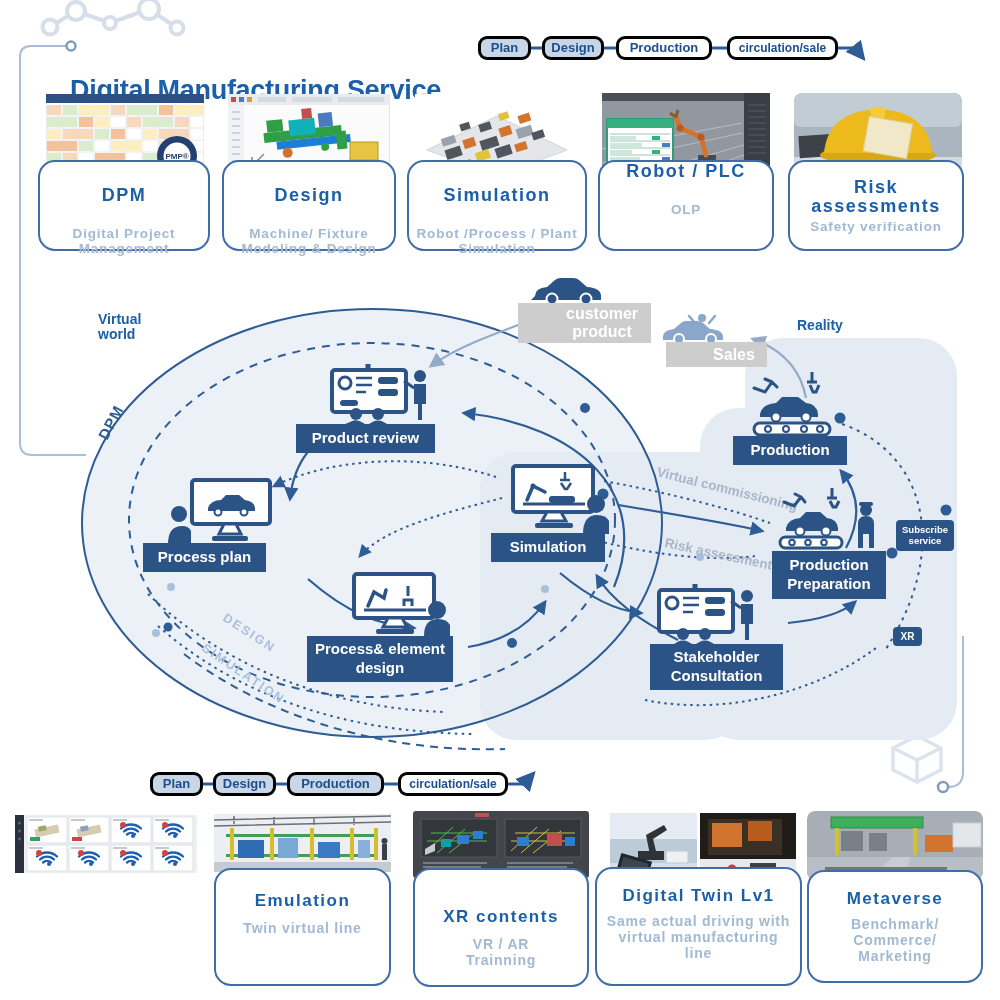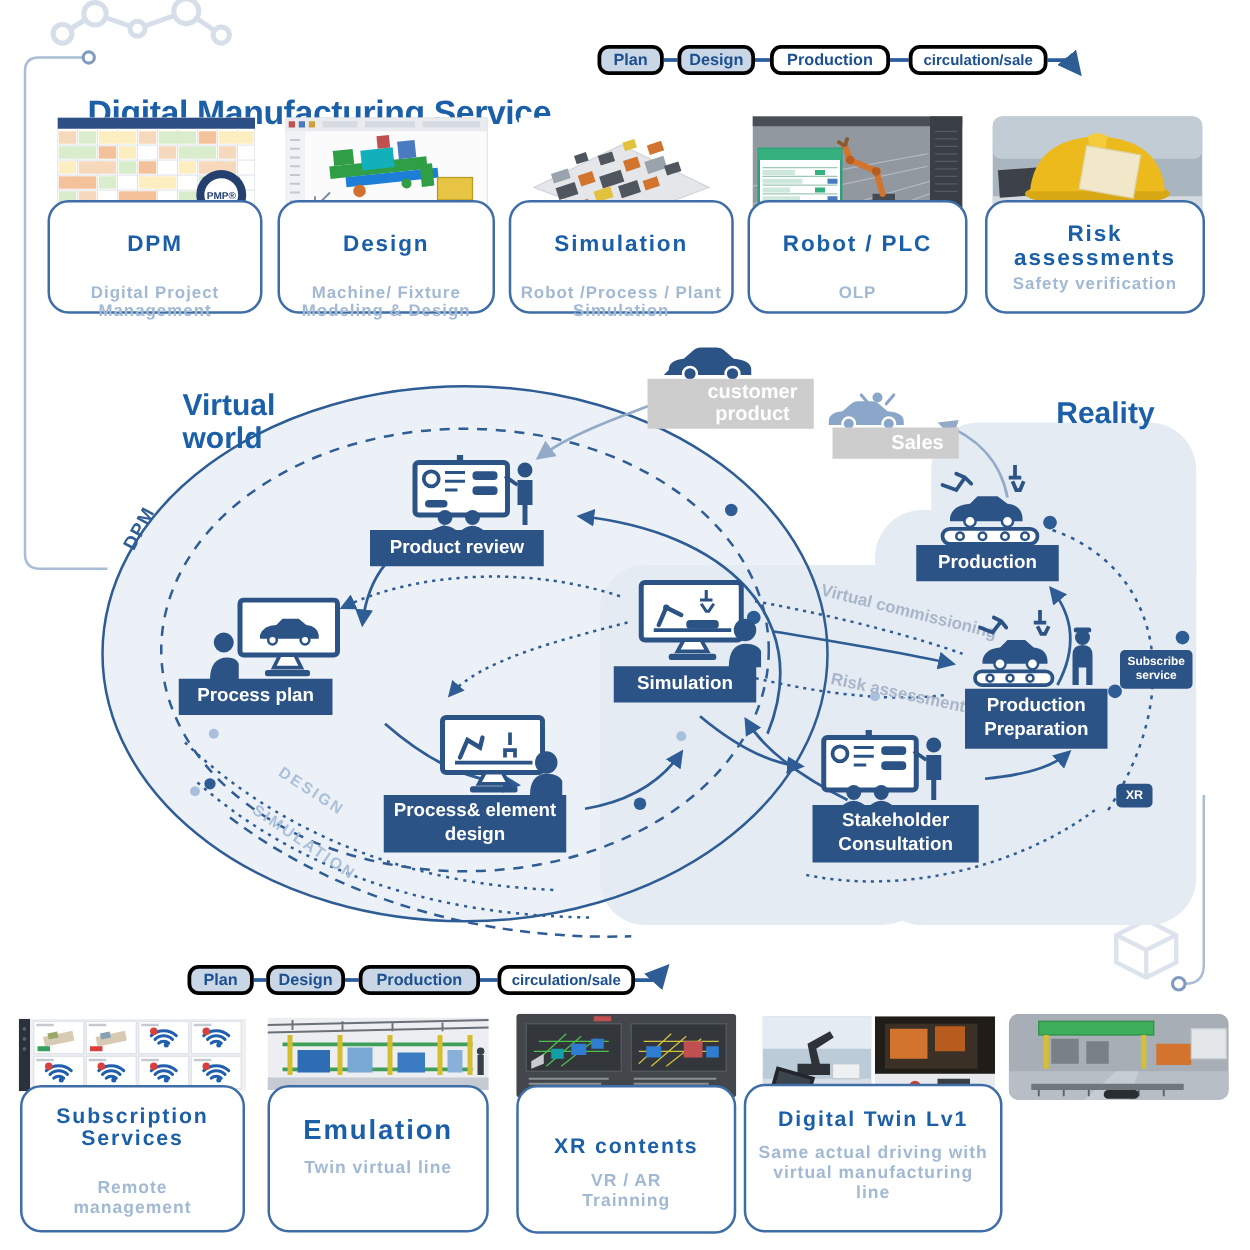--- a/index.html
+++ b/index.html
@@ -15,21 +15,21 @@
         white-space:nowrap;padding:0 4px;}
   .pill.filled{background:#c9d6e6;}
   .pill.small-text{font-size:12px;}
   
   .card-box{position:absolute;box-sizing:border-box;border:2.5px solid #3e6da8;border-radius:17px;background:#fff;
             display:flex;flex-direction:column;align-items:center;text-align:center;}
   .card-title{font-size:18px;font-weight:800;color:#1a5fa8;letter-spacing:1.5px;line-height:1.05;}
   .card-sub{font-size:13.5px;font-weight:bold;color:#a2b9d4;letter-spacing:0.8px;line-height:1.15;margin-top:21px;}
   .thumb{position:absolute;}
   
-  .zone-label{position:absolute;font-size:24px;font-weight:800;color:#1a5fa8;line-height:1.08;margin-left:48px;}
+  .zone-label{position:absolute;font-size:14px;font-weight:800;color:#1a5fa8;line-height:1.08;}
   .gray-tag{position:absolute;background:#cdcdcd;color:#fff;font-weight:800;text-align:center;
             line-height:1.1;display:flex;align-items:center;justify-content:center;padding-left:35px;}
   .node-box{position:absolute;background:#2c5385;color:#fff;font-weight:bold;font-size:15px;line-height:1.25;
             display:flex;align-items:center;justify-content:center;text-align:center;padding:3px 6px;box-sizing:border-box;}
   .mini-badge{position:absolute;background:#2c5385;color:#fff;font-weight:bold;text-align:center;
               border-radius:4px;display:flex;align-items:center;justify-content:center;line-height:1.1;margin-top:20px;}
 </style>
 </head>
 <body>
 
@@ -289,21 +289,21 @@
       </g>
   <g fill="#35b07e">
         <rect x="50" y="43" width="8" height="4"></rect>
         <rect x="50" y="57" width="8" height="4"></rect>
       </g>
   <g fill="#4a7ac0">
         <rect x="60" y="50" width="8" height="4"></rect>
         <rect x="60" y="64" width="8" height="4"></rect>
       </g>
 </svg>
-<div class="card-box" style="left:598px;top:160px;width:176px;height:91px;padding-top:24px">
+<div class="card-box" style="left:598px;top:160px;width:176px;height:91px;">
   <div class="card-title">Robot / PLC</div>
   <div class="card-sub">OLP</div>
 </div>
 
 <svg class="thumb" style="left:794px;top:93px;border-radius:8px" width="168" height="84" viewBox="0 0 168 84">
   <rect width="168" height="84" rx="7" fill="#aab6bf"></rect>
   <rect x="0" y="0" width="168" height="34" rx="7" fill="#c2ccd4"></rect>
   <rect x="0" y="64" width="168" height="20" fill="#d5dade"></rect>
   <g transform="rotate(-4 22 52)">
         <rect x="5" y="42" width="36" height="22" fill="#3c4248"></rect>
@@ -530,24 +530,20 @@
       </g>
   <g fill="#d84040">
         <circle cx="108" cy="10" r="3"></circle>
         <circle cx="150" cy="10" r="3"></circle>
         <circle cx="24" cy="38" r="3"></circle>
         <circle cx="66" cy="38" r="3"></circle>
         <circle cx="108" cy="38" r="3"></circle>
         <circle cx="150" cy="38" r="3"></circle>
       </g>
 </svg>
-<div class="card-box" style="left:16px;top:868px;width:180px;height:118px;padding-top:14px">
-  <div class="card-title" style="font-size:17px;width:160px">Subscription Services</div>
-  <div class="card-sub" style="font-size:14px;width:130px">Remote management</div>
-</div>
 
 <svg class="thumb" style="left:214px;top:814px" width="177" height="58" viewBox="0 0 177 58">
   <rect width="177" height="58" fill="#eceef1"></rect>
   <g stroke="#6a7077" stroke-width="1.5">
         <path d="M0,6 L177,2 M0,12 L177,8 M20,2 v8 M60,3 v8 M100,4 v7 M140,4 v7"></path>
       </g>
   <rect x="0" y="48" width="177" height="10" fill="#c6cbd3"></rect>
   <g fill="#3f9e5a">
         <rect x="12" y="20" width="152" height="3"></rect>
         <rect x="12" y="40" width="152" height="3"></rect>
@@ -560,21 +556,21 @@
         <rect x="160" y="14" width="4" height="32"></rect>
       </g>
   <rect x="24" y="26" width="26" height="18" fill="#2e6db4"></rect>
   <rect x="64" y="24" width="20" height="20" fill="#7aa8d4"></rect>
   <rect x="104" y="28" width="22" height="16" fill="#3a7ac0"></rect>
   <rect x="144" y="26" width="12" height="18" fill="#88b0d8"></rect>
   <rect x="168" y="30" width="5" height="16" fill="#3a4048"></rect>
       <circle cx="170.5" cy="27" r="3" fill="#3a4048"></circle>
 </svg>
 <div class="card-box" style="left:214px;top:868px;width:177px;height:118px;padding-top:22px">
-  <div class="card-title" style="font-size:22px">Emulation</div>
+  <div class="card-title" style="font-size:17px">Emulation</div>
   <div class="card-sub" style="font-size:14px;width:120px;margin-top:10px">Twin virtual line</div>
 </div>
 
 <svg class="thumb" style="left:413px;top:811px" width="176" height="67" viewBox="0 0 176 67">
   <rect width="176" height="67" rx="3" fill="#43474c"></rect>
   <rect x="62" y="2" width="14" height="4" fill="#c05050"></rect>
   <rect x="8" y="8" width="76" height="38" fill="#33373c" stroke="#565b61"></rect>
   <rect x="92" y="8" width="76" height="38" fill="#33373c" stroke="#565b61"></rect>
   <g stroke="#4bc04b" stroke-width="1">
         <path d="M14,40 L40,16 M24,42 L52,18 M36,42 L64,20 M14,30 h60 M18,22 h56"></path>
@@ -640,14 +636,18 @@
         <rect x="106" y="17" width="4" height="27"></rect>
       </g>
   <rect x="118" y="24" width="28" height="17" fill="#d2742e"></rect>
   <rect x="146" y="12" width="28" height="24" fill="#e4e7ea" stroke="#c8cdd4"></rect>
   <rect x="18" y="56" width="122" height="5" fill="#70767e"></rect>
   <g stroke="#5a6068" stroke-width="1.5">
         <path d="M24,61 v5 M44,61 v5 M64,61 v5 M84,61 v5 M104,61 v5 M124,61 v5"></path>
       </g>
   <rect x="76" y="61" width="28" height="7" rx="3.5" fill="#2a2e33"></rect>
 </svg>
+<div class="card-box" style="left:807px;top:870px;width:176px;height:113px;padding-top:18px">
+  <div class="card-title" style="font-size:17px">Metaverse</div>
+  <div class="card-sub" style="font-size:14px;width:130px;margin-top:8px">Benchmark/ Commerce/ Marketing</div>
+</div>
 
 </div>
 
 </body></html>

